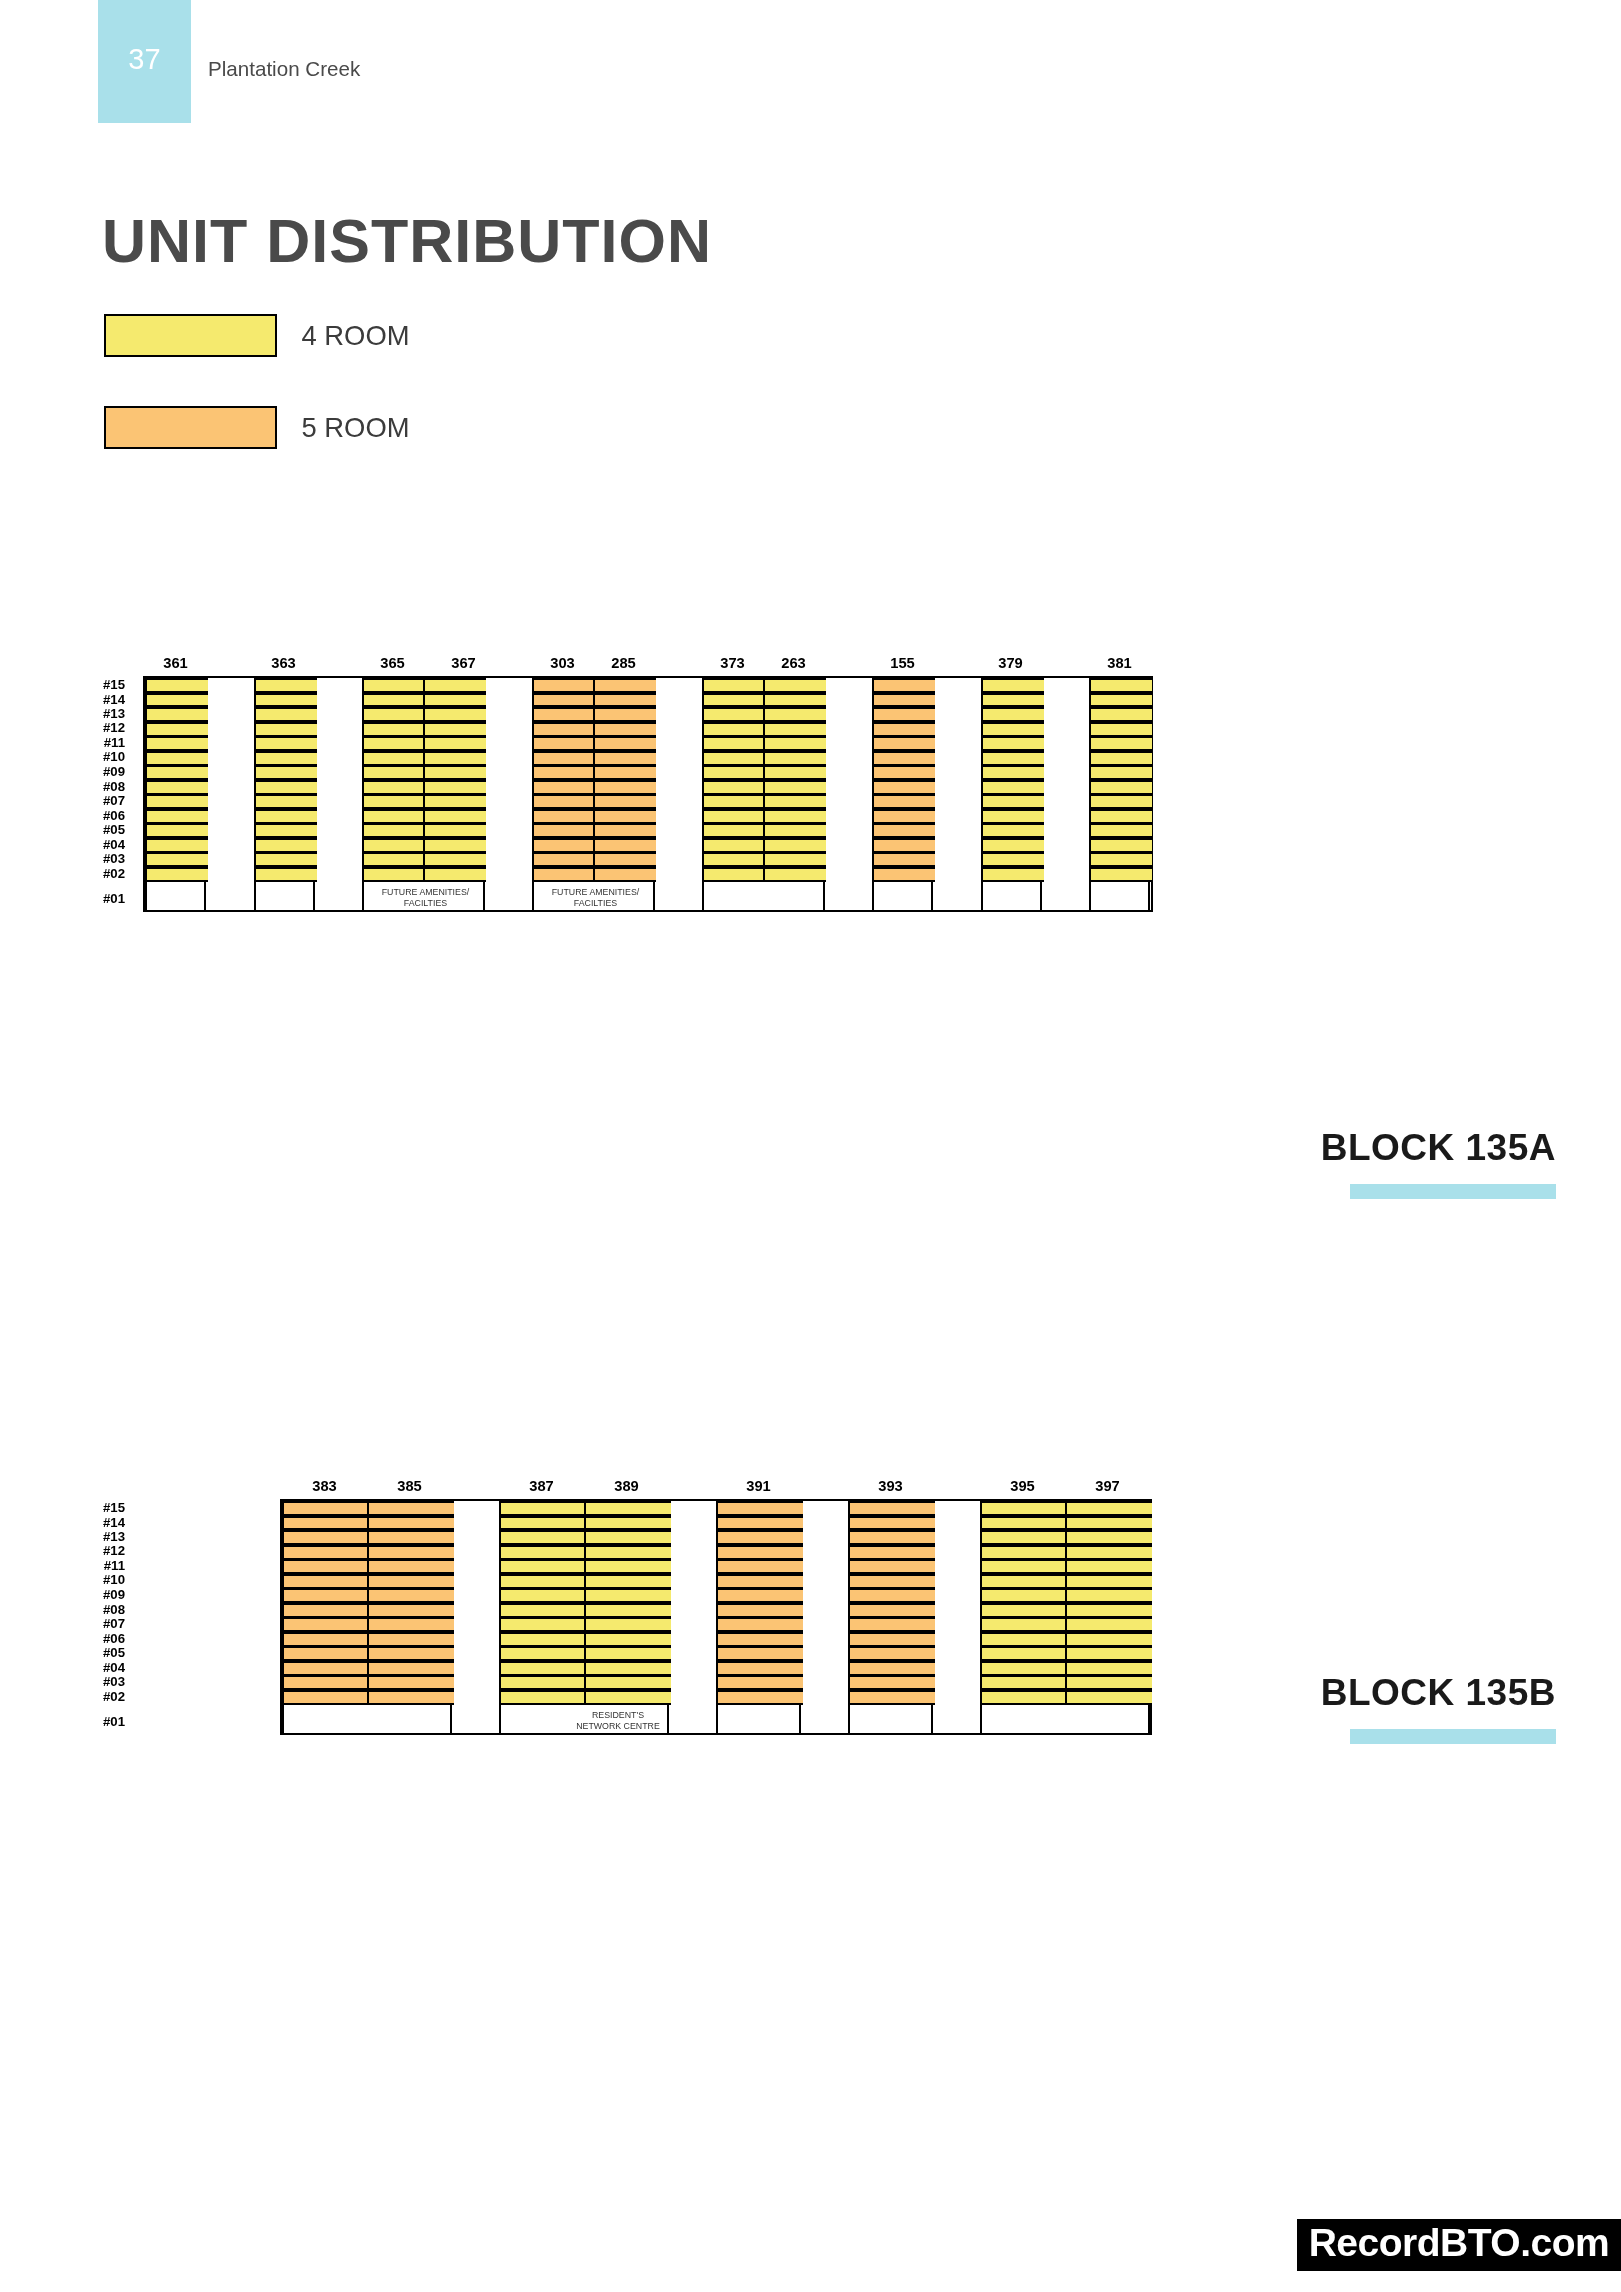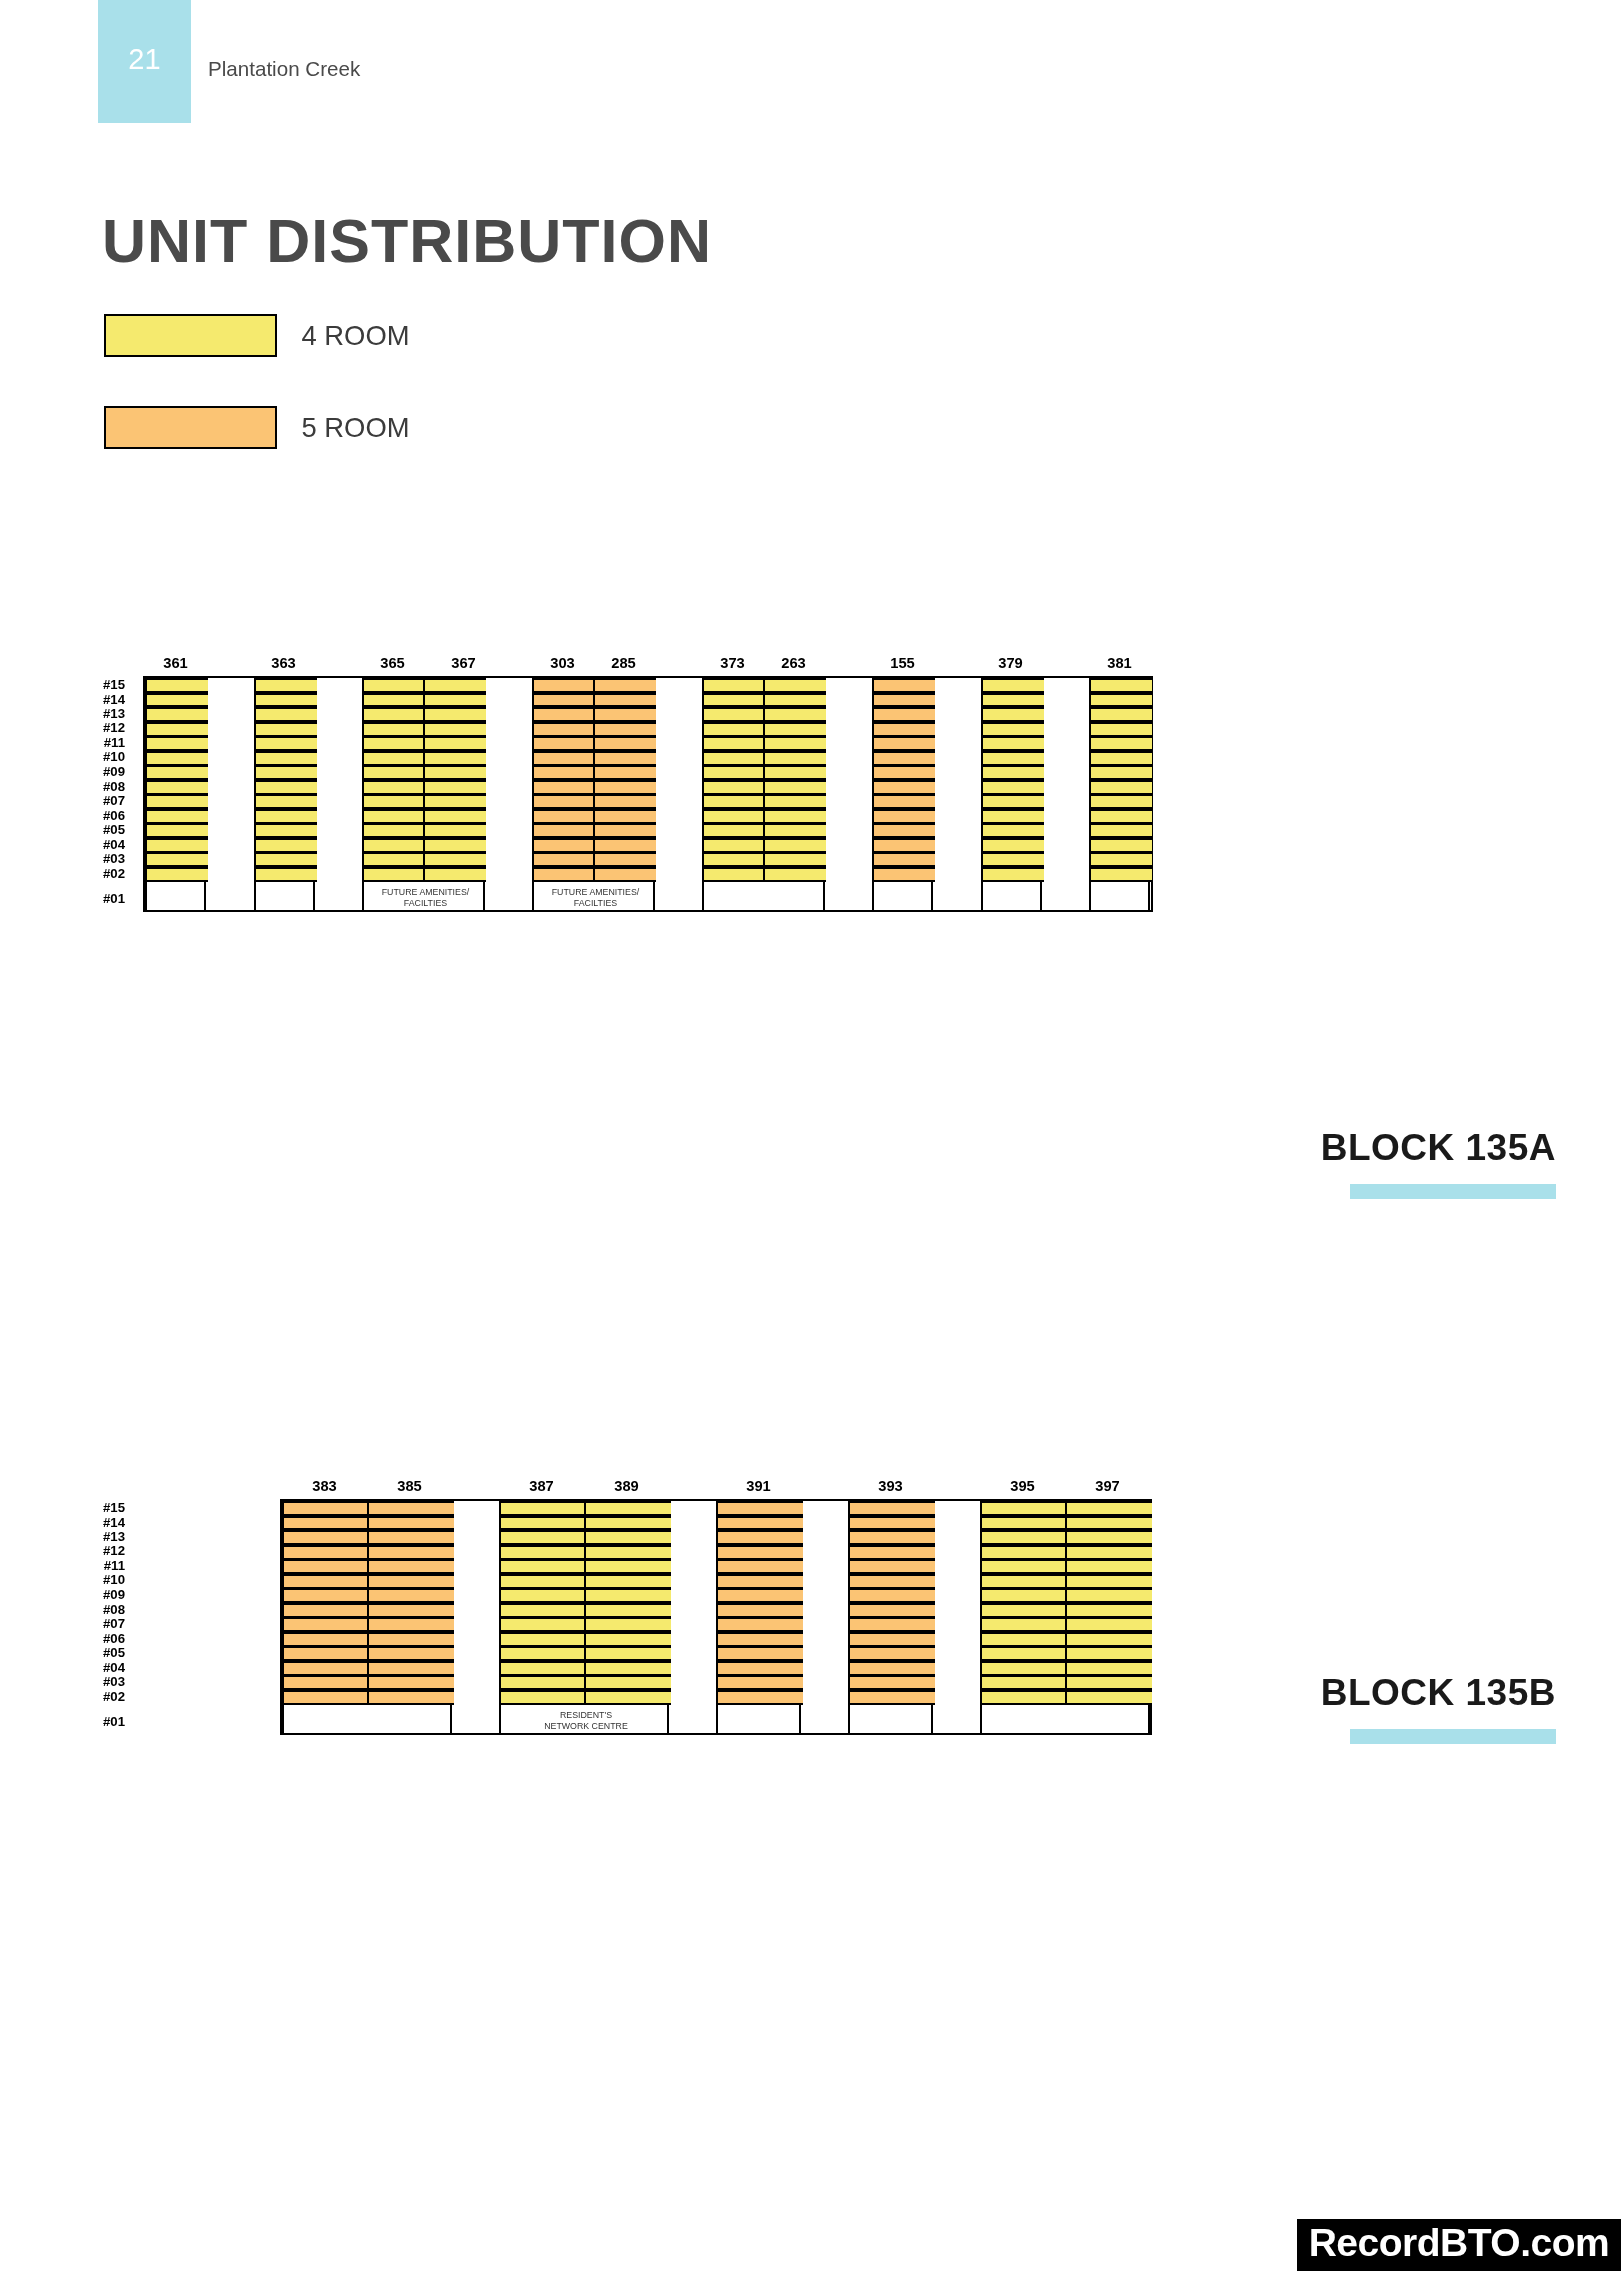--- a/index.html
+++ b/index.html
@@ -95,21 +95,21 @@
     padding:3.9px 11.8px 7.8px 11.8px;
     letter-spacing:-0.5px;
     line-height:1.05;
   }
 </style>
 </head>
 <body>
 
 <div class="page-header">
   <div class="pagenum-box">
-    <div class="pagenum-text">21</div>
+    <div class="pagenum-text">37</div>
   </div>
   <div class="project-name">Plantation Creek</div>
 </div>
 
 <h1 class="page-title">UNIT DISTRIBUTION</h1>
 
 <div class="legend" id="legend-root">
     <div class="legend-row">
       <div class="legend-swatch" style="background: rgb(245, 234, 110);"></div>
       <div class="legend-label">4 ROOM</div>
@@ -436,21 +436,21 @@
             <div class="unit r4" style="top: 73px; height: 14.5px;"></div>
             <div class="unit r4" style="top: 87px; height: 14.5px;"></div>
             <div class="unit r4" style="top: 102px; height: 14.5px;"></div>
             <div class="unit r4" style="top: 116px; height: 14.5px;"></div>
             <div class="unit r4" style="top: 131px; height: 14.5px;"></div>
             <div class="unit r4" style="top: 145px; height: 14.5px;"></div>
             <div class="unit r4" style="top: 160px; height: 14.5px;"></div>
             <div class="unit r4" style="top: 174px; height: 14.5px;"></div>
             <div class="unit r4" style="top: 189px; height: 14.5px;"></div>
           </div>
-          <div class="ground-note" style="left: 0px; width: 170px; top: 209px;">RESIDENT'S<br>NETWORK CENTRE</div>
+          <div class="ground-note" style="left: 0px; width: 170px; top: 209px; padding-left: 32px;">RESIDENT'S<br>NETWORK CENTRE</div>
         </div>
         <div class="stack bordered" style="left: 434px; width: 85px; height: 232px;">
           <div style="position: absolute; top: 0px; left: 0px; width: 85px; height: 203px;">
             <div class="unit r5" style="top: 0px; height: 14.5px;"></div>
             <div class="unit r5" style="top: 14.5px; height: 14.5px;"></div>
             <div class="unit r5" style="top: 29px; height: 14.5px;"></div>
             <div class="unit r5" style="top: 44px; height: 14.5px;"></div>
             <div class="unit r5" style="top: 58px; height: 14.5px;"></div>
             <div class="unit r5" style="top: 73px; height: 14.5px;"></div>
             <div class="unit r5" style="top: 87px; height: 14.5px;"></div>

